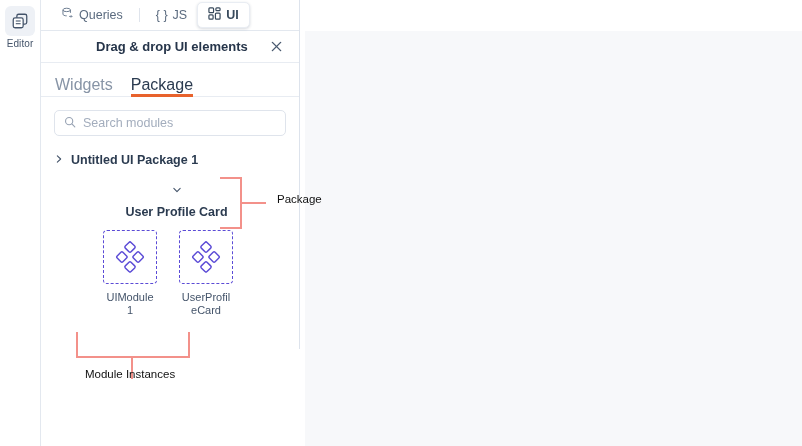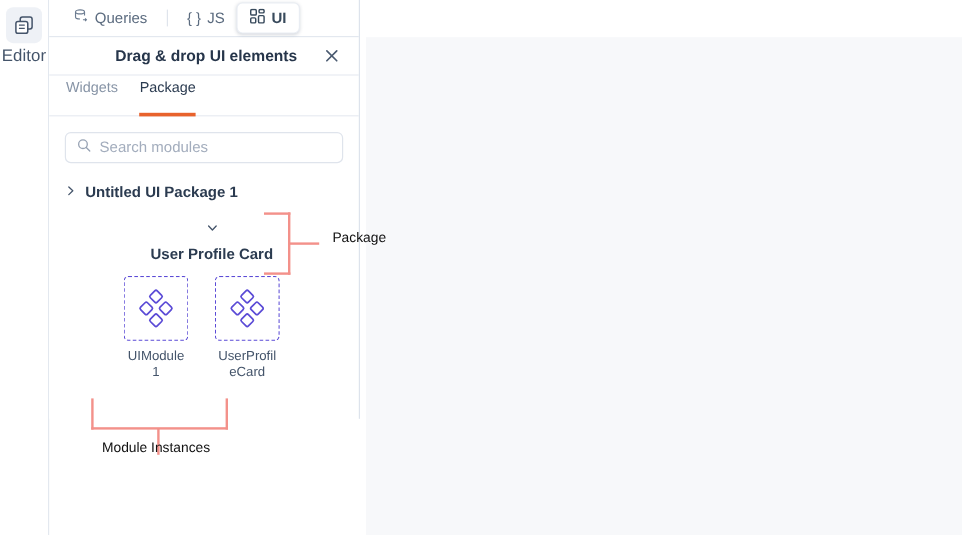--- a/index.html
+++ b/index.html
@@ -15,21 +15,21 @@
   .rail {
     position: absolute; left: 0; top: 0; width: 41px; height: 446px;
     background: #ffffff; border-right: 1px solid #e3e8ef;
     display: flex; flex-direction: column; align-items: center; padding-top: 6px;
   }
   .rail-item { display: flex; flex-direction: column; align-items: center; width: 38px; cursor: pointer; }
   .rail-icon-box {
     width: 30px; height: 30px; border-radius: 6px; background: #eef1f6;
     display: flex; align-items: center; justify-content: center;
   }
-  .rail-label { font-size: 14px; color: #44546a; margin-top: 2px; letter-spacing: .1px; }
+  .rail-label { font-size: 10px; color: #44546a; margin-top: 2px; letter-spacing: .1px; }
 
   
   .panel {
     position: absolute; left: 41px; top: 0; width: 259px; height: 349px;
     background: #ffffff; border-right: 1px solid #dde3ec;
   }
   .panel-tabs {
     height: 31px; border-bottom: 1px solid #e3e8ef;
     display: flex; align-items: center; gap: 0; padding-left: 10px;
   }
@@ -49,21 +49,21 @@
     padding: 0 14px 0 13px; border-bottom: 1px solid #e8ecf2;
   }
   .panel-title { font-size: 13px; font-weight: bold; color: #26354a; padding-left: 42px; }
   .close-btn { width: 18px; height: 18px; display: flex; align-items: center; justify-content: center; cursor: pointer; }
 
   .subtabs {
     height: 34px; display: flex; align-items: flex-end; gap: 18px;
     padding: 0 14px; border-bottom: 1px solid #e8ecf2;
   }
   .subtab {
-    font-size: 12px; color: #8794a6; padding-bottom: 14px; cursor: pointer;
+    font-size: 16px; color: #8794a6; padding-bottom: 0; cursor: pointer;
     border-bottom: 3px solid transparent; position: relative; top: 1px;
   }
   .subtab.active { color: #2b3b50; border-bottom-color: #e8622c; }
 
   .search-wrap { padding: 13px 13px 0 13px; }
   .search-box {
     height: 26px; border: 1px solid #dfe4ec; border-radius: 5px;
     display: flex; align-items: center; gap: 7px; padding: 0 9px; background: #fff;
   }
   .search-box input {

